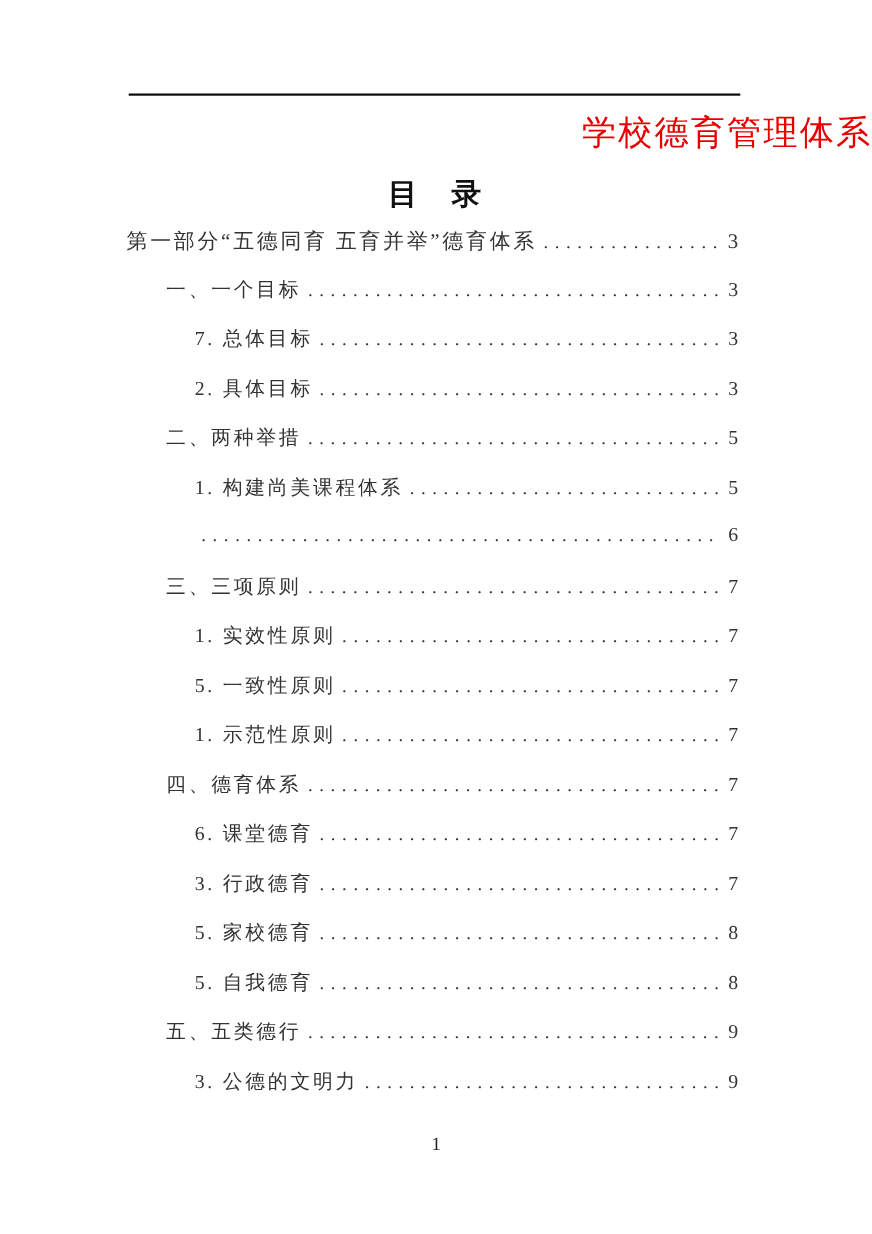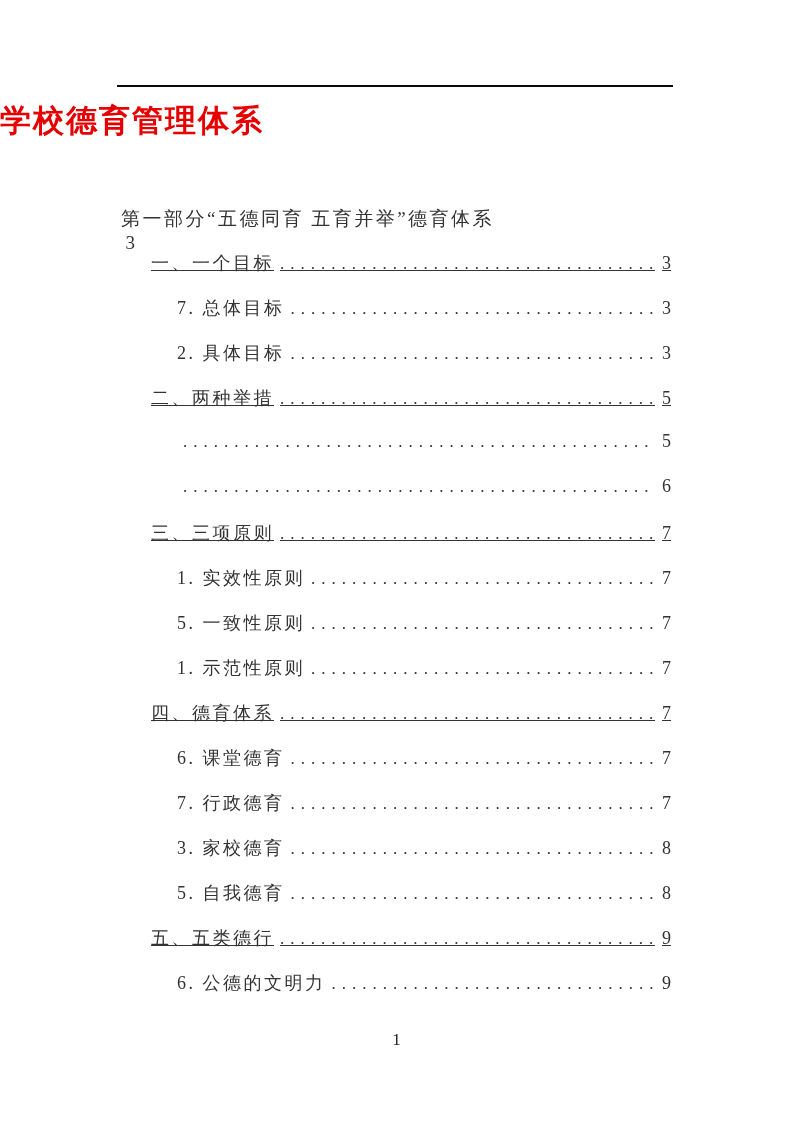--- a/index.html
+++ b/index.html
@@ -18,23 +18,23 @@
     top: 85px;
     width: 556px;
     height: 2px;
     background: #0b0b0b;
   }
   .doc-title {
     position: absolute;
     left: 0;
     top: 101px;
     width: 100%;
-    text-align: left;
+    text-align: right;
     font-size: 31px;
-    font-weight: bold;
+    font-weight: normal;
     letter-spacing: 2px;
     line-height: 40px;
     white-space: nowrap;
   }
   .toc-heading {
     position: absolute;
     left: 0;
     top: 158px;
     width: 100%;
     text-align: center;
@@ -53,22 +53,22 @@
     width: 556px;
   }
   .toc-row {
     display: flex;
     align-items: baseline;
     height: 45px;
     font-size: 18px;
     letter-spacing: 2.5px;
     color: #333333;
   }
-  .toc-row.level-0 { font-size: 19px; flex-direction: column; }
-  .toc-row.level-1 { padding-left: 36px; text-decoration: underline; }
+  .toc-row.level-0 { font-size: 19px; }
+  .toc-row.level-1 { padding-left: 36px; }
   .toc-row.level-2 { padding-left: 62px; }
   .toc-label { white-space: nowrap; }
   .toc-dots {
     flex: 1;
     overflow: hidden;
     white-space: nowrap;
     font-size: 17px;
     letter-spacing: 6px;
     margin: 0 2px 0 6px;
     color: #333333;
@@ -88,20 +88,21 @@
     font-size: 17px;
     color: #222222;
   }
 </style>
 </head>
 <body>
 
 <div class="page">
   <div class="header-rule"></div>
   <div class="doc-title" style="color: rgb(230, 0, 0);">学校德育管理体系</div>
+  <div class="toc-heading">目 录</div>
   <div class="toc-list">
       <div class="toc-row level-0">
     <span class="toc-label">第一部分“五德同育 五育并举”德育体系</span>
     <span class="toc-dots" aria-hidden="true">..........................................................................................</span>
     <span class="toc-page">3</span>
   </div>
       <div class="toc-row level-1">
     <span class="toc-label">一、一个目标</span>
     <span class="toc-dots" aria-hidden="true">..........................................................................................</span>
     <span class="toc-page">3</span>
@@ -115,20 +116,21 @@
     <span class="toc-label">2. 具体目标</span>
     <span class="toc-dots" aria-hidden="true">..........................................................................................</span>
     <span class="toc-page">3</span>
   </div>
       <div class="toc-row level-1">
     <span class="toc-label">二、两种举措</span>
     <span class="toc-dots" aria-hidden="true">..........................................................................................</span>
     <span class="toc-page">5</span>
   </div>
       <div class="toc-row level-2">
+    <span class="toc-label">1. 构建尚美课程体系</span>
     <span class="toc-dots" aria-hidden="true">..........................................................................................</span>
     <span class="toc-page">5</span>
   </div>
       <div class="toc-row level-2">
     <span class="toc-dots" aria-hidden="true">..........................................................................................</span>
     <span class="toc-page">6</span>
   </div>
       <div class="toc-row level-1">
     <span class="toc-label">三、三项原则</span>
     <span class="toc-dots" aria-hidden="true">..........................................................................................</span>
@@ -153,39 +155,39 @@
     <span class="toc-label">四、德育体系</span>
     <span class="toc-dots" aria-hidden="true">..........................................................................................</span>
     <span class="toc-page">7</span>
   </div>
       <div class="toc-row level-2">
     <span class="toc-label">6. 课堂德育</span>
     <span class="toc-dots" aria-hidden="true">..........................................................................................</span>
     <span class="toc-page">7</span>
   </div>
       <div class="toc-row level-2">
-    <span class="toc-label">7. 行政德育</span>
+    <span class="toc-label">3. 行政德育</span>
     <span class="toc-dots" aria-hidden="true">..........................................................................................</span>
     <span class="toc-page">7</span>
   </div>
       <div class="toc-row level-2">
-    <span class="toc-label">3. 家校德育</span>
+    <span class="toc-label">5. 家校德育</span>
     <span class="toc-dots" aria-hidden="true">..........................................................................................</span>
     <span class="toc-page">8</span>
   </div>
       <div class="toc-row level-2">
     <span class="toc-label">5. 自我德育</span>
     <span class="toc-dots" aria-hidden="true">..........................................................................................</span>
     <span class="toc-page">8</span>
   </div>
       <div class="toc-row level-1">
     <span class="toc-label">五、五类德行</span>
     <span class="toc-dots" aria-hidden="true">..........................................................................................</span>
     <span class="toc-page">9</span>
   </div>
       <div class="toc-row level-2">
-    <span class="toc-label">6. 公德的文明力</span>
+    <span class="toc-label">3. 公德的文明力</span>
     <span class="toc-dots" aria-hidden="true">..........................................................................................</span>
     <span class="toc-page">9</span>
   </div>
     </div>
   <div class="page-number">1</div>
 </div>
 
 </body></html>

